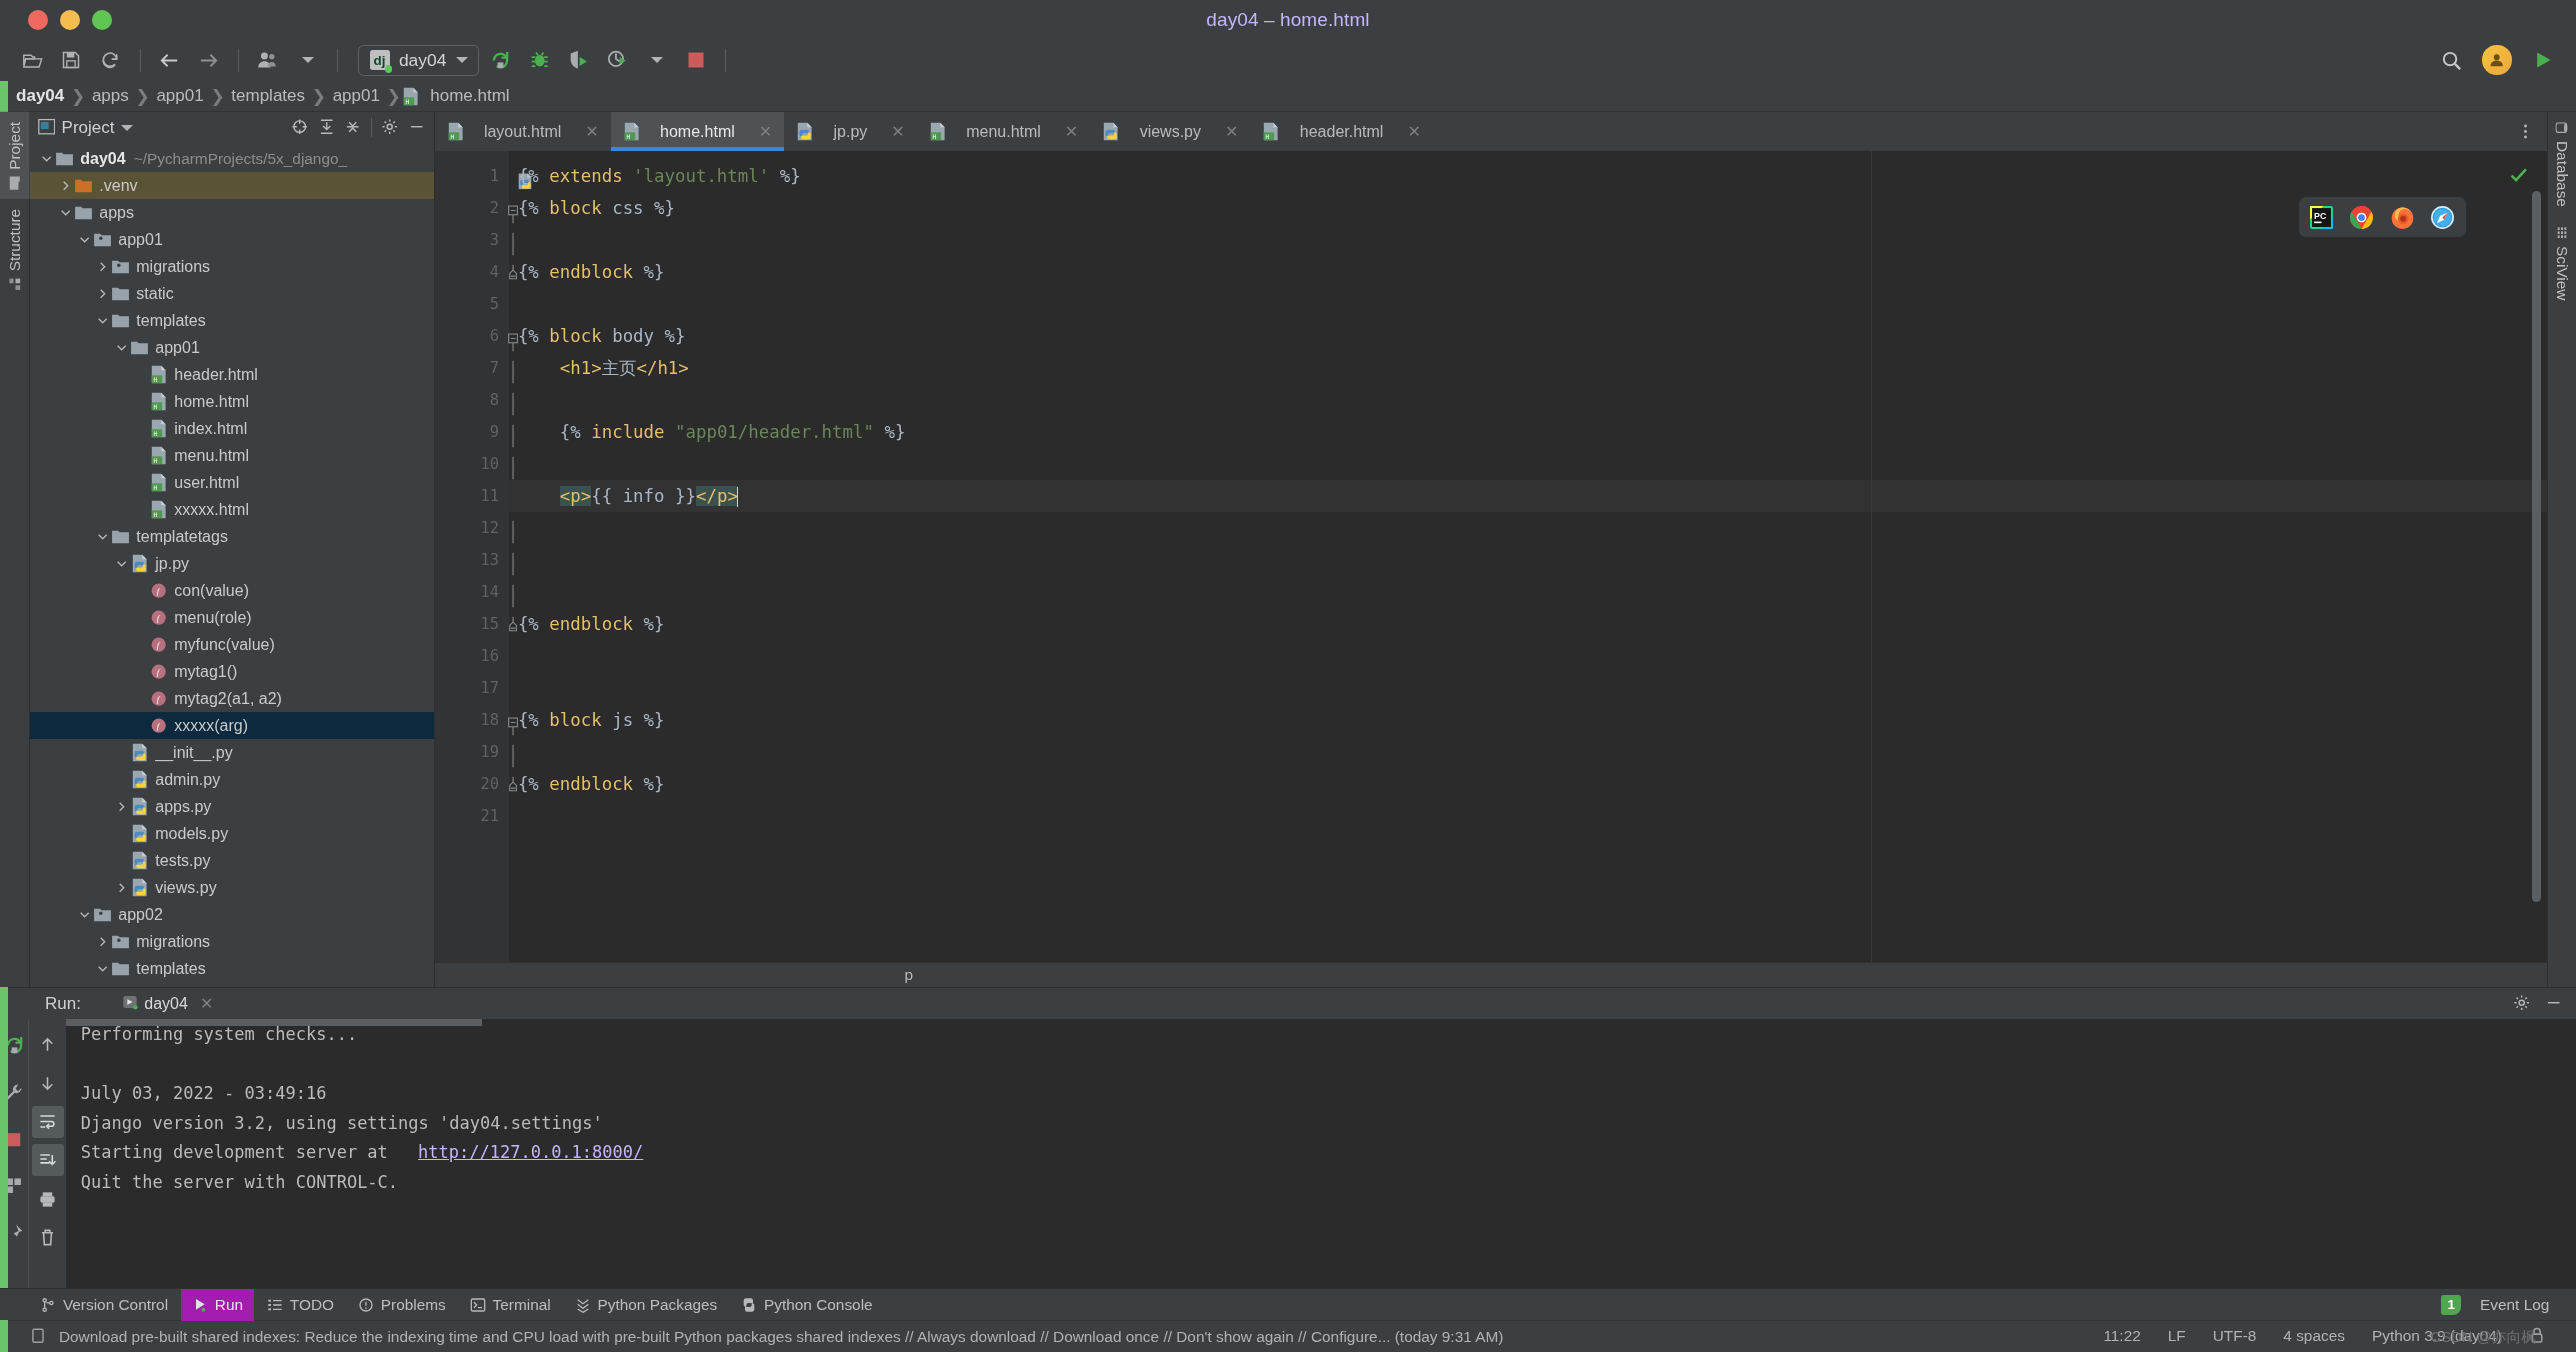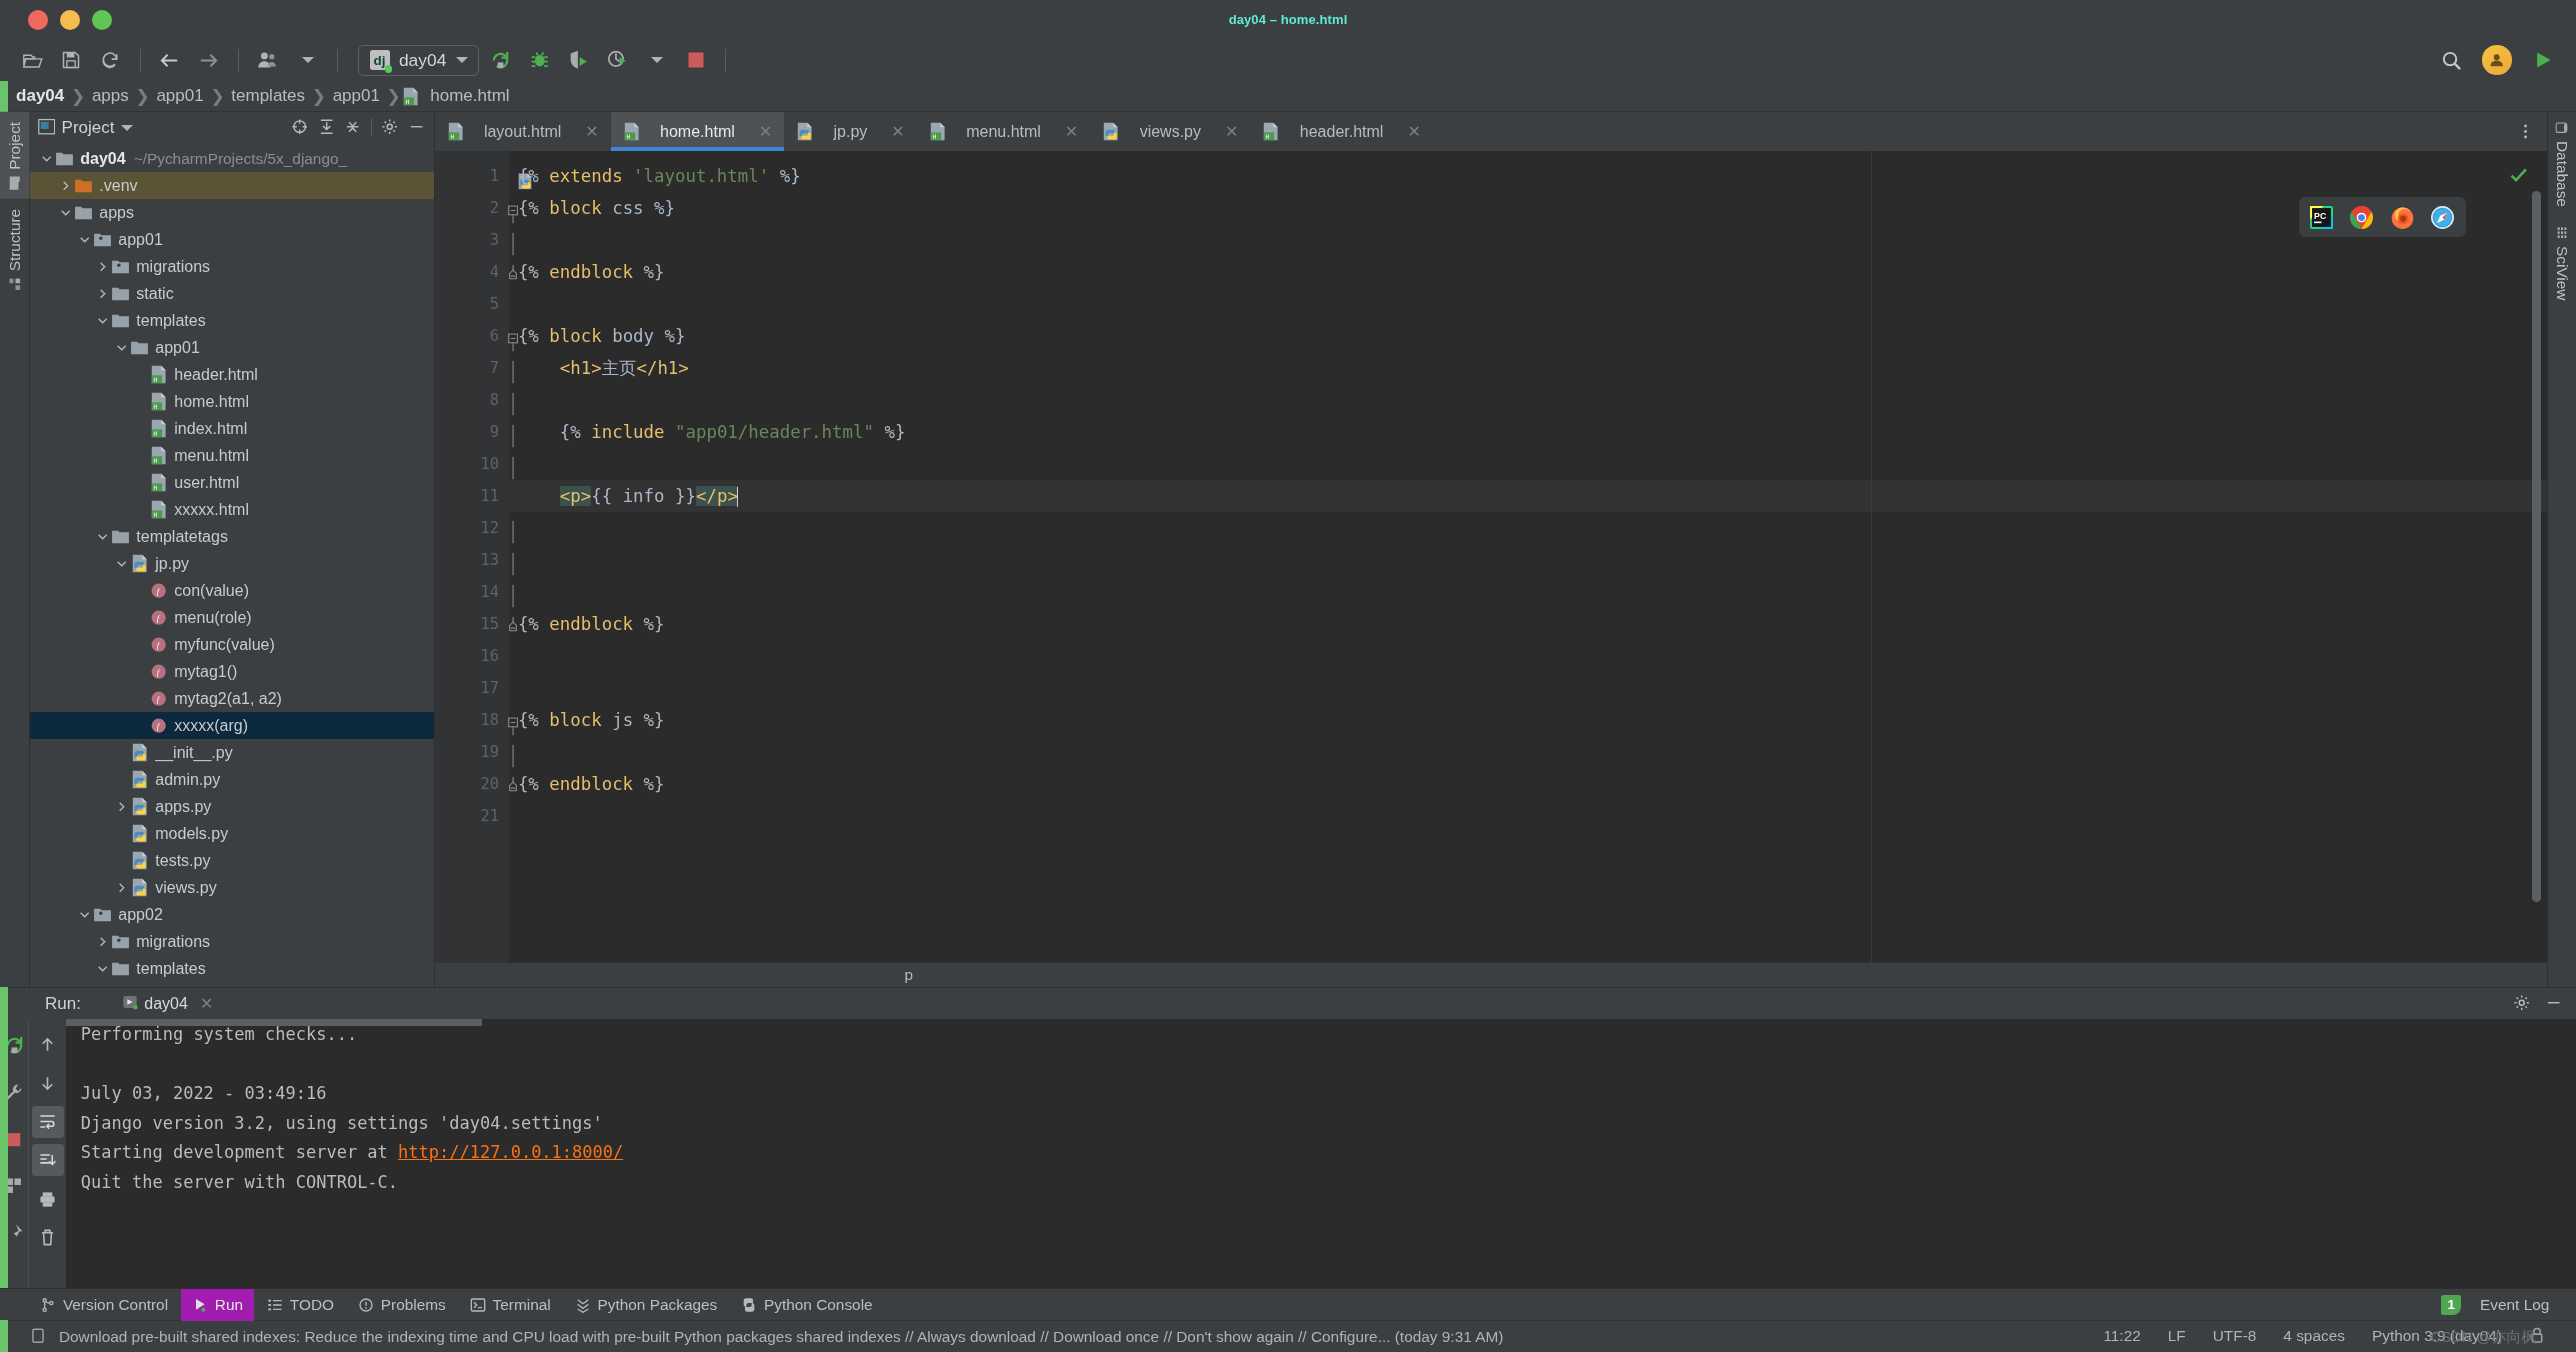--- a/index.html
+++ b/index.html
@@ -22,23 +22,22 @@
     display: flex; align-items: center;
     position: relative; flex: 0 0 39px;
   }
   .traffic { display: flex; gap: 12px; padding-left: 28px; align-items: center; }
   .dot { width: 20px; height: 20px; border-radius: 50%; }
   .dot.r { background: #ee6a5f; }
   .dot.y { background: #f5bd4f; }
   .dot.g { background: #61c554; }
   .win-title {
     position: absolute; left: 0; right: 0; text-align: center;
-    color: #5eead4; font-size: 13px; letter-spacing: 0.1px;
+    color: #c4b5fd; font-size: 19px; letter-spacing: 0.1px;
     pointer-events: none;
-    font-weight: bold;
   }
 
   
   .toolbar {
     height: 42px; background: #3c3f41; flex: 0 0 42px;
     display: flex; align-items: center; padding-left: 14.8px; gap: 4px;
     position: relative;
   }
   .tbtn {
     width: 35px; height: 32px; display: flex; align-items: center;
@@ -229,21 +228,21 @@
   }
   .gbtn { width: 32px; height: 32px; display: flex; align-items: center; justify-content: center; border-radius: 3.4px;}
   .gbtn.on { background: #555a5c; }
   .console {
     flex: 1 1 auto; background: #2b2b2b; overflow: hidden;
     font-family: "DejaVu Sans Mono", monospace; font-size: 17px;
     color: #bbbbbb; padding: 1.3px 0 0 14.8px; position: relative;
   }
   .conline { height: 29.5px; line-height: 29.5px; white-space: pre; }
   .c-red { color: #cf6a4c; }
-  .c-link { color: #f97316; text-decoration: underline; }
+  .c-link { color: #c4b5fd; text-decoration: underline; margin-left: 20px; }
   .console-top-scroll {
     position: absolute; left: 0; top: 0; width: 416px; height: 6.7px; background: #5c5f61;
   }
 
   
   .bottombar {
     height: 32px; flex: 0 0 32px; background: #3c3f41;
     display: flex; align-items: center; padding-left: 29.5px; gap: 2.7px;
     border-top: 0.7px solid #2e2e2e; position: relative;
   }

